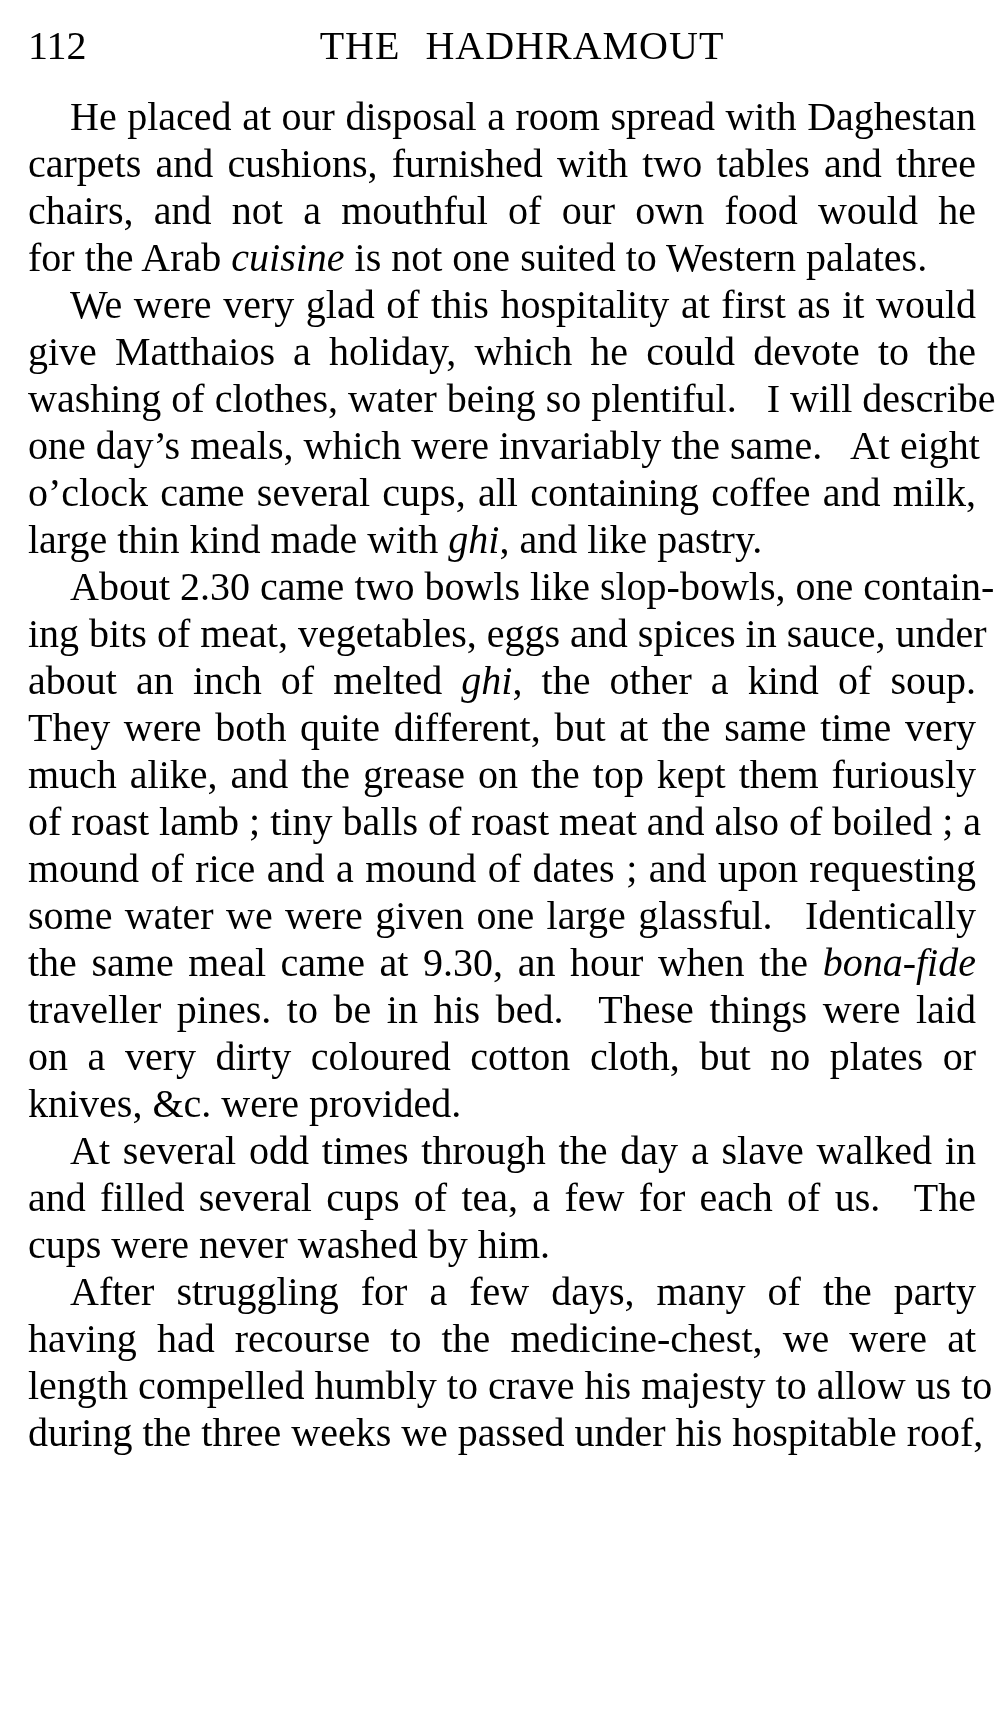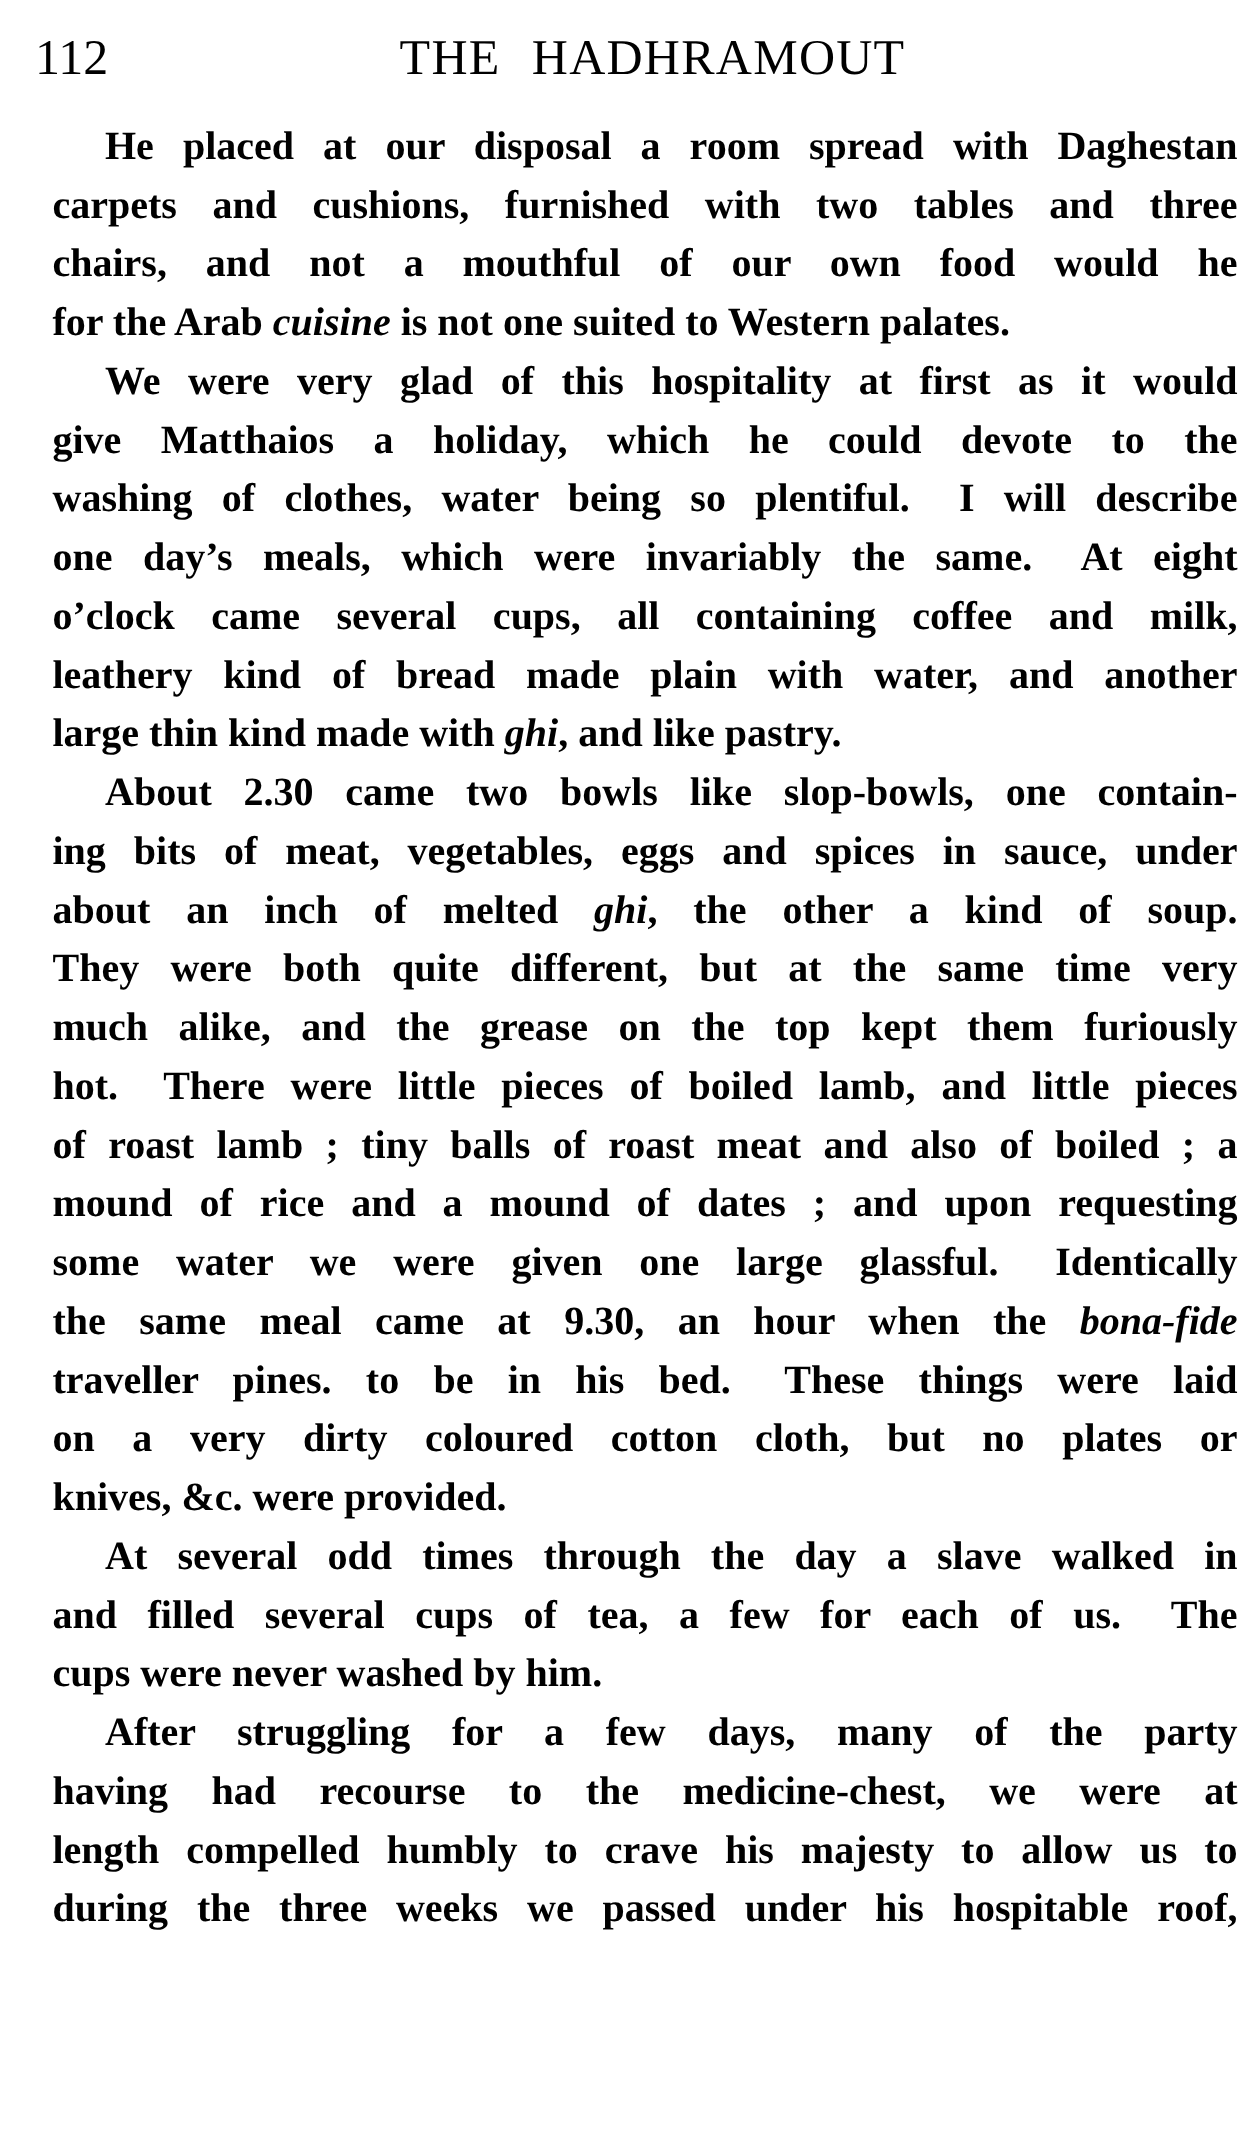--- a/index.html
+++ b/index.html
@@ -33,24 +33,23 @@
   }
   .running-title {
     display: block;
     text-align: center;
     word-spacing: 14px;
     letter-spacing: 1px;
   }
   .page-body {
     position: absolute;
     top: 93px;
-    left: 42px;
+    left: 28px;
     width: 948px;
-    font-size: 32px;
-    font-weight: bold;
+    font-size: 40px;
   }
   .line {
     height: 47px;
     line-height: 47px;
     white-space: nowrap;
     text-align: justify;
     text-align-last: justify;
   }
   .line.flush {
     text-align: right;
@@ -75,28 +74,26 @@
   <main class="page-body">
       <div class="line indent"><span>He placed at our disposal a room spread with Daghestan</span></div>
       <div class="line"><span>carpets and cushions, furnished with two tables and three</span></div>
       <div class="line"><span>chairs, and not a mouthful of our own food would he</span></div>
       <div class="line flush"><span>for the Arab </span><i>cuisine</i><span> is not one suited to Western palates.</span></div>
       <div class="line indent"><span>We were very glad of this hospitality at first as it would</span></div>
       <div class="line"><span>give Matthaios a holiday, which he could devote to the</span></div>
       <div class="line"><span>washing of clothes, water being so plentiful.  I will describe</span></div>
       <div class="line"><span>one day’s meals, which were invariably the same.  At eight</span></div>
       <div class="line"><span>o’clock came several cups, all containing coffee and milk,</span></div>
-      <div class="line"><span>leathery kind of bread made plain with water, and another</span></div>
       <div class="line flush"><span>large thin kind made with </span><i>ghi</i><span>, and like pastry.</span></div>
       <div class="line indent"><span>About 2.30 came two bowls like slop-bowls, one contain-</span></div>
       <div class="line"><span>ing bits of meat, vegetables, eggs and spices in sauce, under</span></div>
       <div class="line"><span>about an inch of melted </span><i>ghi</i><span>, the other a kind of soup.</span></div>
       <div class="line"><span>They were both quite different, but at the same time very</span></div>
       <div class="line"><span>much alike, and the grease on the top kept them furiously</span></div>
-      <div class="line"><span>hot.  There were little pieces of boiled lamb, and little pieces</span></div>
       <div class="line"><span>of roast lamb ; tiny balls of roast meat and also of boiled ; a</span></div>
       <div class="line"><span>mound of rice and a mound of dates ; and upon requesting</span></div>
       <div class="line"><span>some water we were given one large glassful.  Identically</span></div>
       <div class="line"><span>the same meal came at 9.30, an hour when the </span><i>bona-fide</i></div>
       <div class="line"><span>traveller pines. to be in his bed.  These things were laid</span></div>
       <div class="line"><span>on a very dirty coloured cotton cloth, but no plates or</span></div>
       <div class="line flush"><span>knives, &amp;c. were provided.</span></div>
       <div class="line indent"><span>At several odd times through the day a slave walked in</span></div>
       <div class="line"><span>and filled several cups of tea, a few for each of us.  The</span></div>
       <div class="line flush"><span>cups were never washed by him.</span></div>

